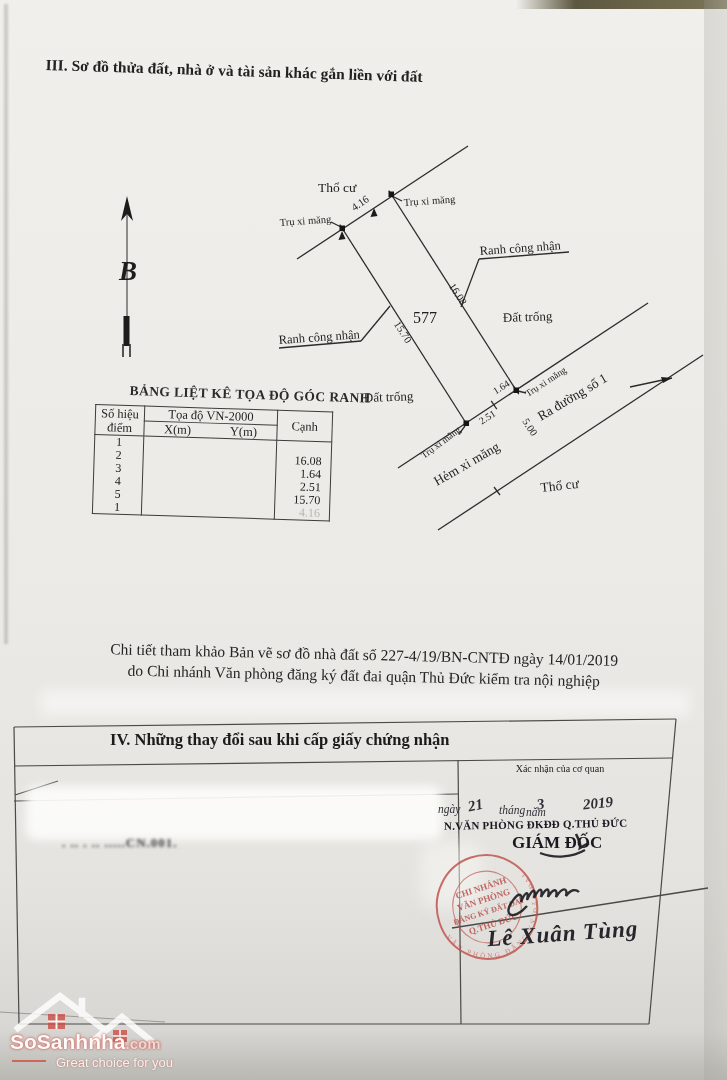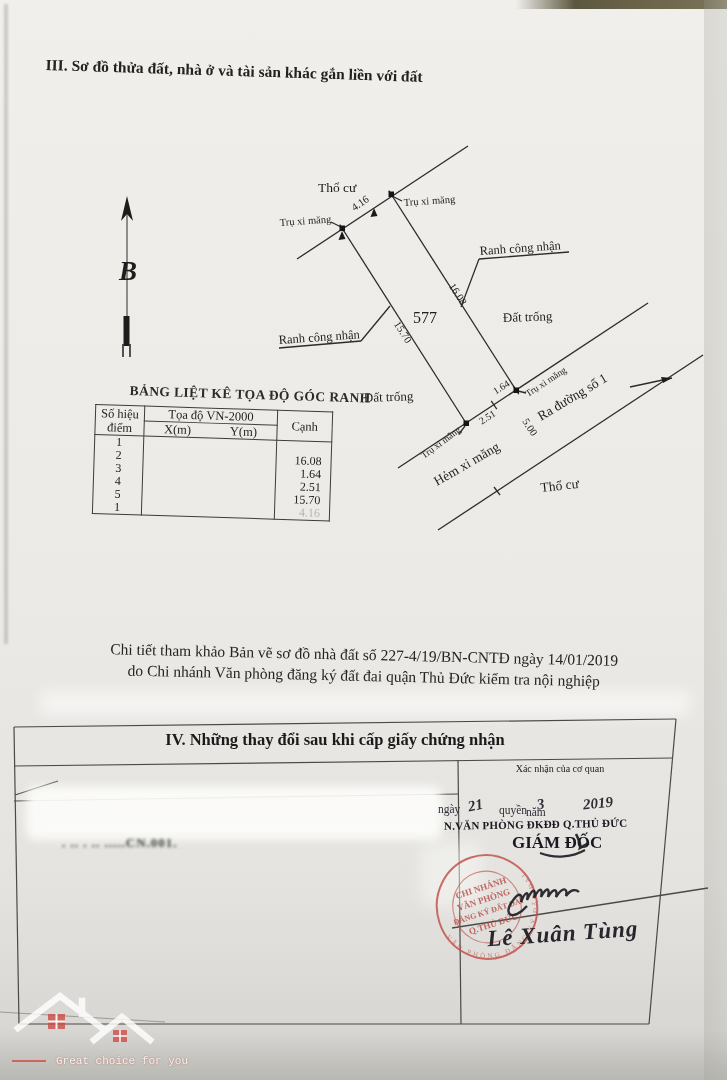--- a/index.html
+++ b/index.html
@@ -24,39 +24,39 @@
   .vnt td{border:1.5px solid #3c3c3a;padding:0;vertical-align:top;}
   .vnt .hd{text-align:center;font-size:12.5px;line-height:14px;vertical-align:middle;}
   .cellcol div{height:13px;line-height:13px;font-size:12px;}
   .ptcol{width:48px;text-align:center;}
   .xcol{width:66px;border-right:none!important;}
   .ycol{width:66px;border-left:none!important;}
   .ccol{width:54px;}
   .ccol div{text-align:right;padding-right:9px;}
   .faded{opacity:.28;filter:blur(.7px);}
   
-  .s4title{left:110px;top:730px;width:450px;text-align:center;font-weight:bold;font-size:16.5px;color:#1b1b1b;}
+  .s4title{left:110px;top:730px;width:450px;font-weight:bold;font-size:16.5px;color:#1b1b1b;}
   .s4hl{left:88px;top:768px;width:360px;text-align:center;font-size:15px;color:#222;}
   .s4hr{left:462px;top:760px;width:196px;text-align:center;font-size:10px;line-height:18px;color:#222;}
   .blur1{left:26px;top:786px;width:416px;height:54px;background:rgba(252,252,250,.93);filter:blur(5px);border-radius:10px;}
   .blur2{left:420px;top:842px;width:62px;height:66px;background:rgba(250,250,248,.5);filter:blur(8px);border-radius:12px;}
   .glare{left:40px;top:690px;width:650px;height:26px;background:rgba(255,255,255,.5);filter:blur(7px);}
   .redact{left:62px;top:835px;font-size:13px;font-weight:bold;color:#3c3c3c;filter:blur(1.6px);letter-spacing:1px;}
-  .dprint{font-size:11.5px;color:#30303a;position:absolute;}
+  .dprint{font-size:11.5px;color:#30303a;position:absolute;font-style:italic;}
   .dhand{font-size:15px;font-style:italic;font-weight:bold;color:#2e2e36;position:absolute;}
   .office{left:444px;top:818px;width:210px;font-weight:bold;font-size:11px;letter-spacing:.2px;color:#181820;transform:rotate(-1deg);}
   .gd{left:512px;top:833px;font-weight:bold;font-size:17px;color:#181820;}
   .signer{left:487px;top:921px;font-size:23px;font-style:italic;font-weight:bold;letter-spacing:1px;
         color:#26262c;transform:rotate(-4deg);}
   
   .wm{left:8px;top:984px;width:175px;height:92px;opacity:.92;}
   .wmtext{left:10px;top:1030px;font-family:"Liberation Sans",sans-serif;font-weight:bold;font-size:21px;
         color:#fdfbf9;text-shadow:0 0 3px rgba(205,75,65,.95),0 0 1px rgba(205,75,65,.9);white-space:nowrap;}
   .wmtld{color:#ecd9d5;font-size:15px;}
-  .wmtag{left:56px;top:1055px;font-family:Liberation Mono, monospace;font-size:11px;color:#f4f2f0;
+  .wmtag{left:56px;top:1055px;font-family:Liberation Sans, sans-serif;font-size:13px;color:#f4f2f0;
         text-shadow:0 0 2px rgba(190,80,70,.8);}
   .wmline{left:12px;top:1060px;width:34px;height:2px;background:rgba(210,85,75,.85);}
   .band-bottom{left:0;top:1030px;width:727px;height:50px;background:linear-gradient(180deg,rgba(170,170,164,0),rgba(162,162,156,.5));}
 </style>
 </head>
 <body>
 
 <div class="page">
 
   <div class="abs strip-tr"></div>
@@ -219,21 +219,21 @@
     <div>Xác nhận của cơ quan</div>
   </div>
 
   <div class="abs blur1"></div>
   <div class="abs blur2"></div>
   <div class="abs redact">. .. . .. .....CN.001.</div>
 
   <div>
     <span class="dprint" style="left:438px;top:803px">ngày</span>
     <span class="dhand" style="left:468px;top:797px;transform:rotate(-12deg)">21</span>
-    <span class="dprint" style="left:499px;top:804px">quyền</span>
+    <span class="dprint" style="left:499px;top:804px">tháng</span>
     <span class="dhand" style="left:537px;top:796px;transform:rotate(-10deg)">3</span>
     <span class="dprint" style="left:526px;top:806px">năm</span>
     <span class="dhand" style="left:583px;top:795px;transform:rotate(-6deg)">2019</span>
   </div>
 
   <div class="abs office">N.VĂN PHÒNG ĐKĐĐ Q.THỦ ĐỨC</div>
   <div class="abs gd">GIÁM ĐỐC</div>
 
   <svg class="abs" style="left:0;top:0" width="727" height="1080" viewBox="0 0 727 1080">
     <defs>
@@ -269,16 +269,19 @@
     </g>
     <g opacity=".85">
       <rect x="40" y="30" width="17" height="15" fill="#cc4a42"></rect>
       <line x1="48.5" y1="30" x2="48.5" y2="45" stroke="#fff" stroke-width="2"></line>
       <line x1="40" y1="37.5" x2="57" y2="37.5" stroke="#fff" stroke-width="2"></line>
       <rect x="105" y="46" width="14" height="12" fill="#cc4a42"></rect>
       <line x1="112" y1="46" x2="112" y2="58" stroke="#fff" stroke-width="1.6"></line>
       <line x1="105" y1="52" x2="119" y2="52" stroke="#fff" stroke-width="1.6"></line>
     </g>
   </svg>
+  <div class="abs wmtext">
+    <span>SoSanhnha</span><span class="wmtld">.com</span>
+  </div>
   <div class="abs wmline"></div>
   <div class="abs wmtag">Great choice for you</div>
 
 </div>
 
 </body></html>

